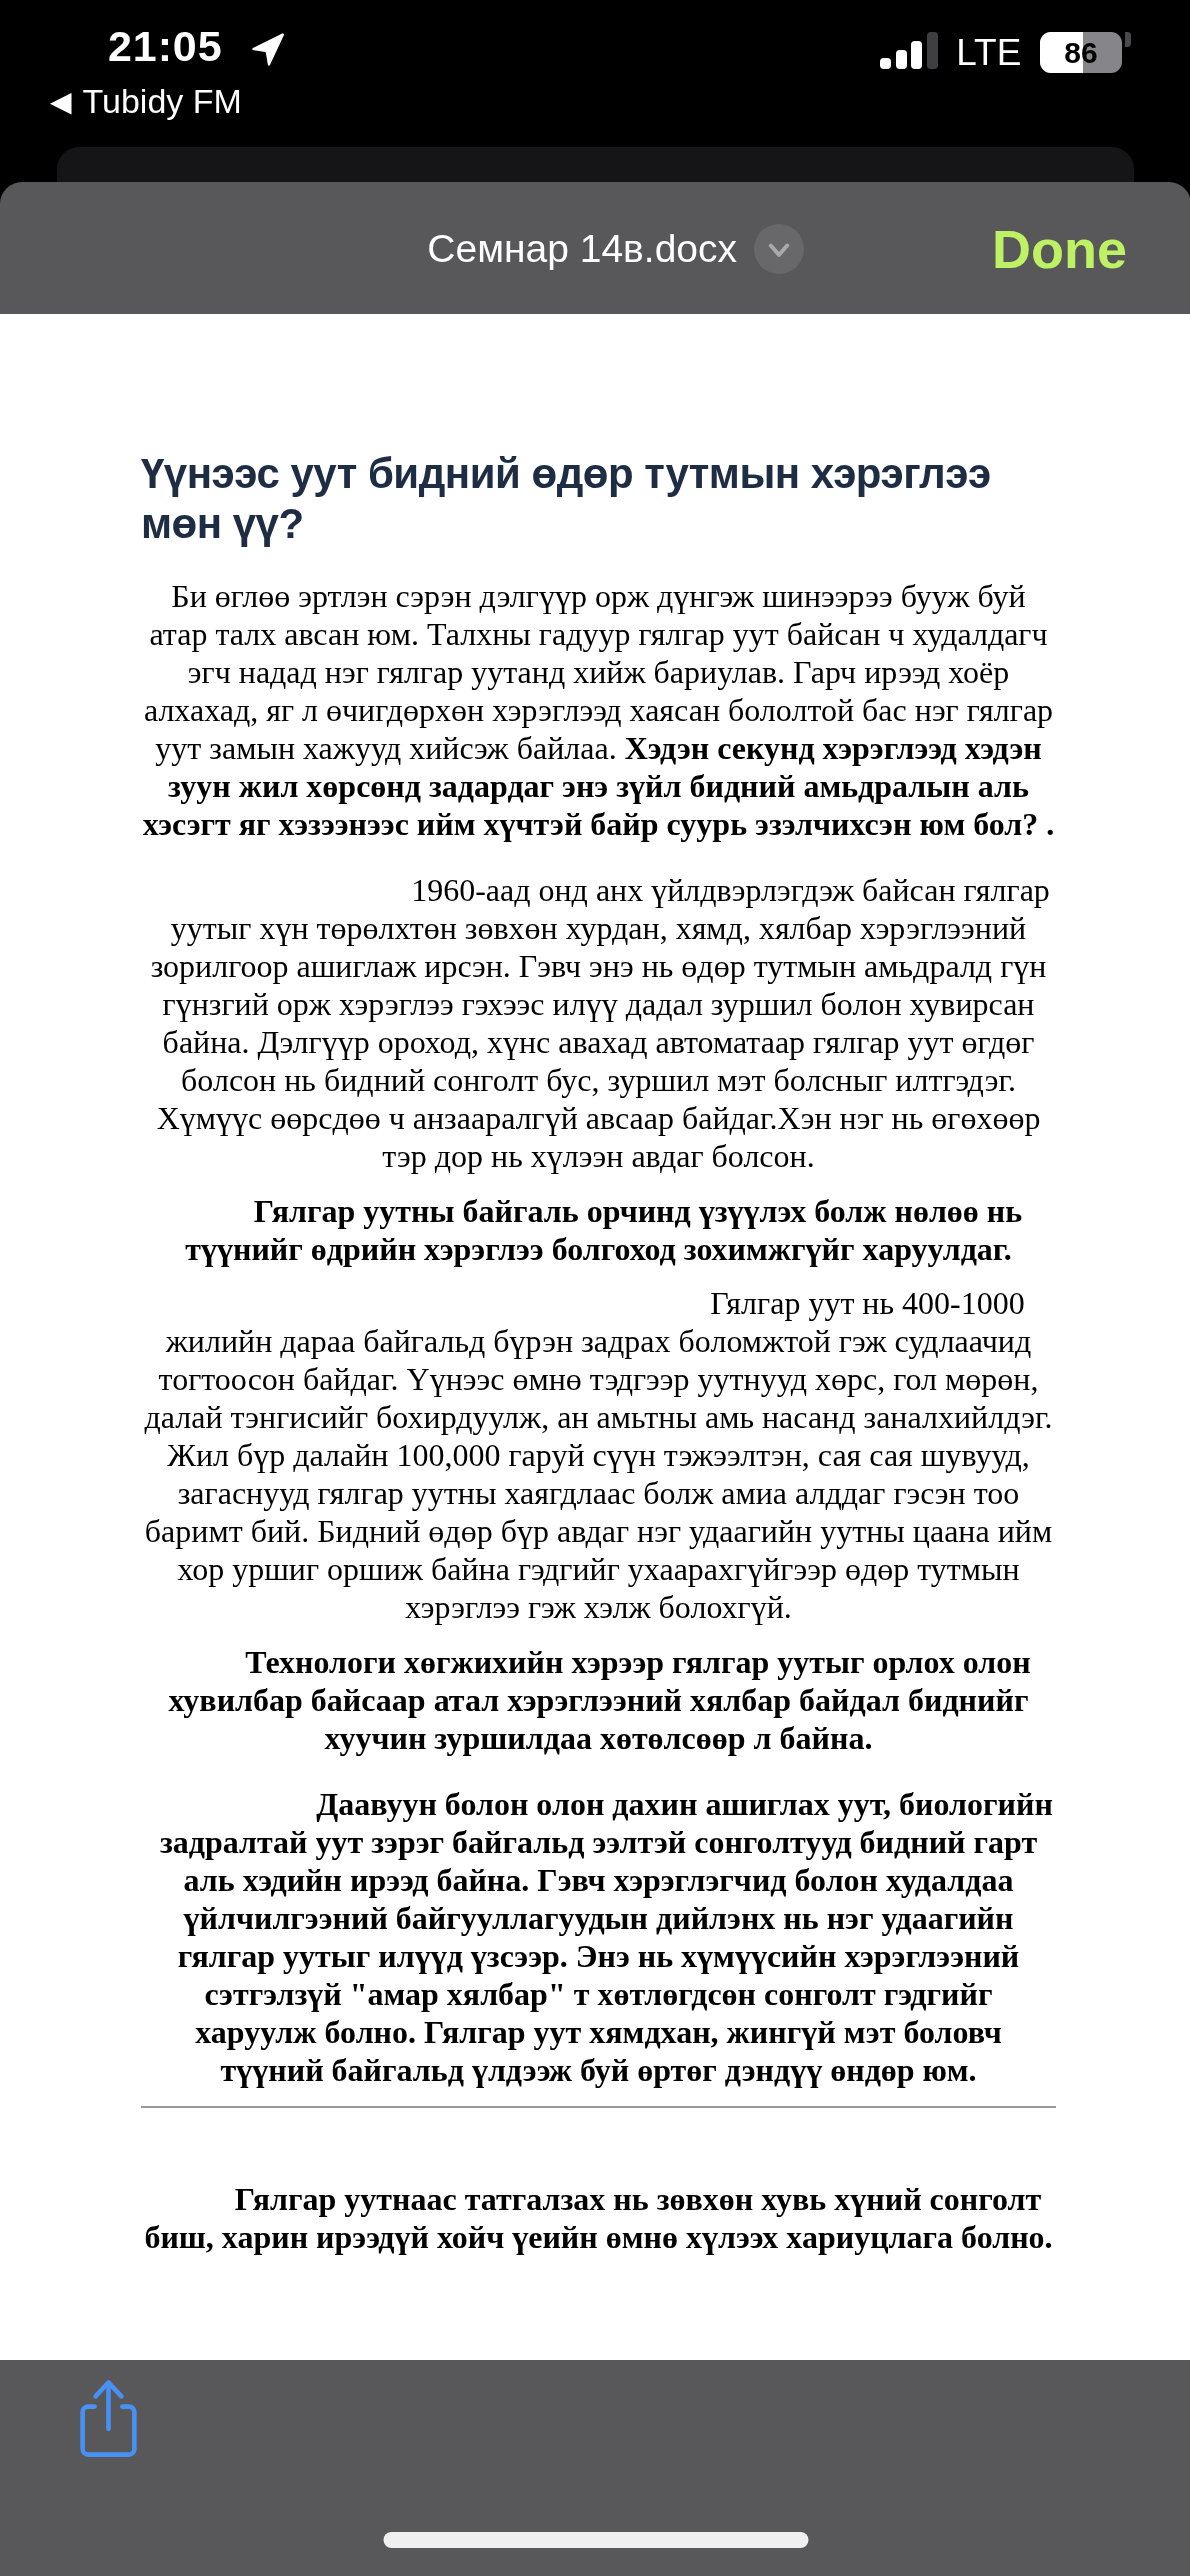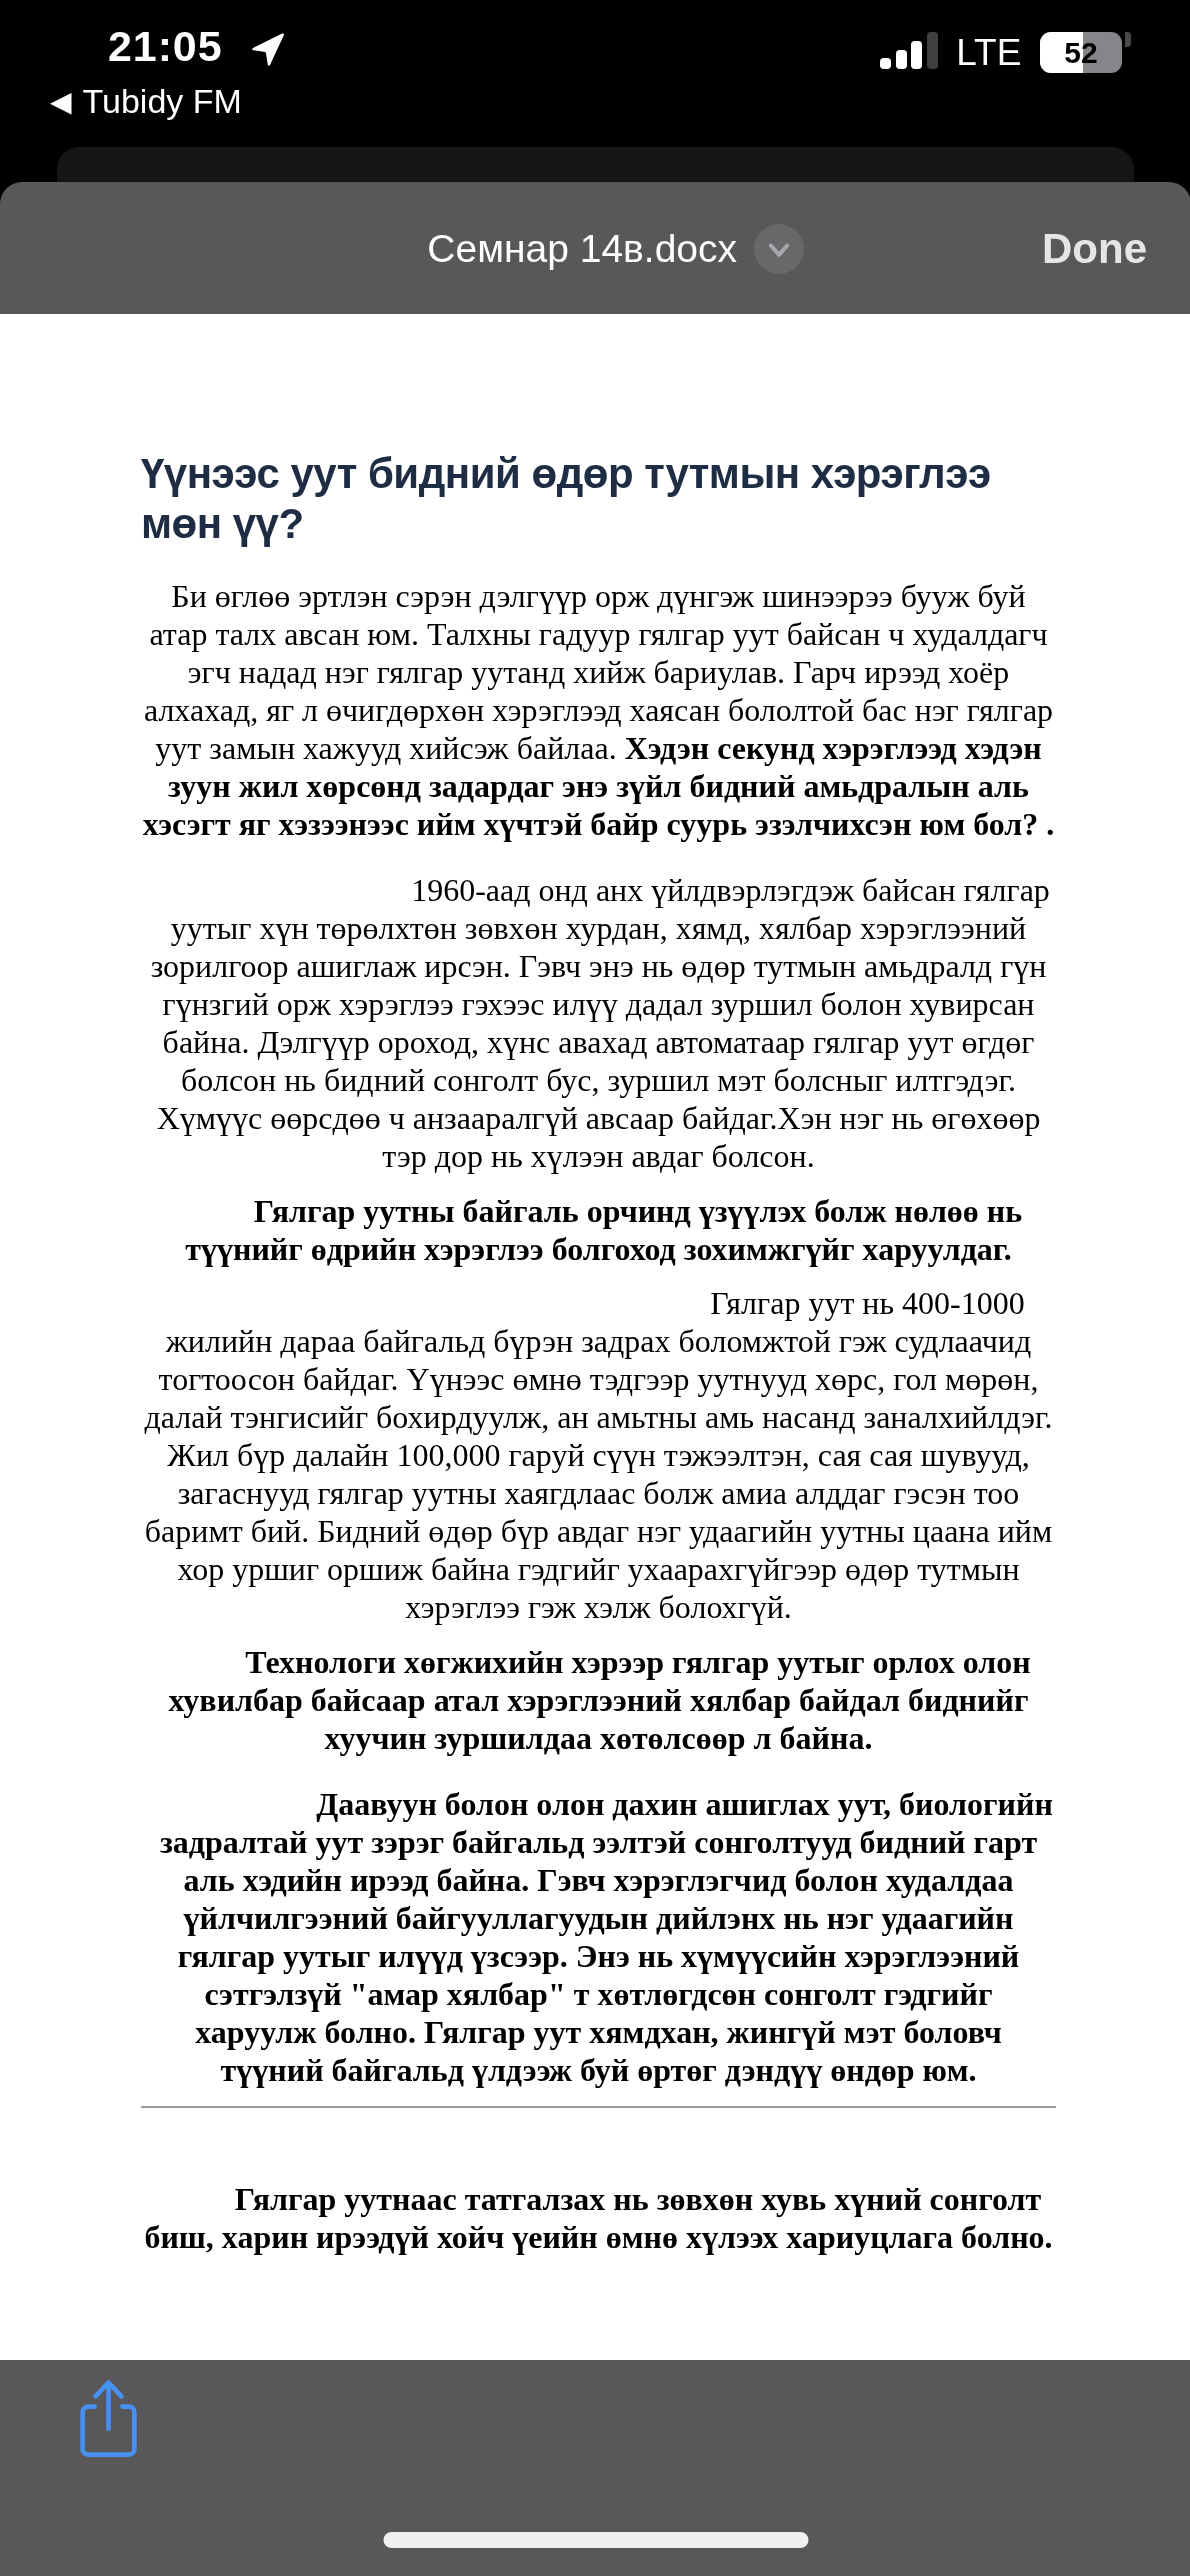--- a/index.html
+++ b/index.html
@@ -25,22 +25,22 @@
   
   .banner{position:absolute;left:50px;top:82px;color:#fff;font-size:34px;display:flex;align-items:center;gap:11px;}
   .back-tri{font-size:28px;line-height:1;}
   
   .behind-card{position:absolute;left:57px;right:57px;top:147px;height:56px;background:#151517;border-radius:22px 22px 0 0;}
   
   .sheet-header{position:absolute;left:0;top:182px;width:1191px;height:133px;background:#58585b;border-radius:22px 22px 0 0;}
   .title-wrap{position:absolute;left:0;right:0;top:0;bottom:0;display:flex;align-items:center;justify-content:center;gap:16.7px;padding-left:40px;}
   .doc-title{color:#fff;font-size:39px;font-weight:400;}
   .chev-circle{width:50px;height:50px;border-radius:50%;background:#68686b;display:flex;align-items:center;justify-content:center;}
-  .done-btn{position:absolute;right:44px;top:0;height:100%;display:flex;align-items:center;
-    color:#e5e5e5;font-size:42px;font-weight:600;background:none;border:none;padding:0;cursor:pointer;}
+  .done-btn{position:absolute;right:64px;top:0;height:100%;display:flex;align-items:center;
+    color:#bef264;font-size:54px;font-weight:600;background:none;border:none;padding:0;cursor:pointer;}
   
   .doc-area{position:absolute;left:0;top:314px;width:1191px;height:2262px;background:#fff;overflow:hidden;}
   .doc-content{margin:0 135px 0 141px;padding-top:135px;color:#000;
     font-family:"Liberation Serif","DejaVu Serif",serif;font-size:32px;line-height:38px;}
   h1.doc-heading{font-family:"Liberation Sans",sans-serif;color:#1e2d44;font-size:42px;line-height:50px;
     font-weight:700;margin:0 0 28px 0;letter-spacing:-0.5px;}
   p.para{margin:0 0 16.7px 0;text-align:center;}
   p.para .b{font-weight:700;}
   .indent-sm{text-indent:79px;}
   .indent-md{text-indent:172px;}
@@ -67,21 +67,21 @@
   <div class="right-status">
     <span class="sigbars">
       <i style="height:11px"></i>
         <i style="height:19.5px"></i>
         <i style="height:28px"></i>
         <i class="off" style="height:37px"></i>
     </span>
     <span class="lte">LTE</span>
     <span class="battery">
       <span class="fill" style="width: 52%;"></span>
-      <span class="pct">52</span>
+      <span class="pct">86</span>
     </span>
     <span class="bat-nub"></span>
   </div>
 </div>
 
 <div class="banner">
   <span class="back-tri">◀</span>
   <span>Tubidy FM</span>
 </div>
 

